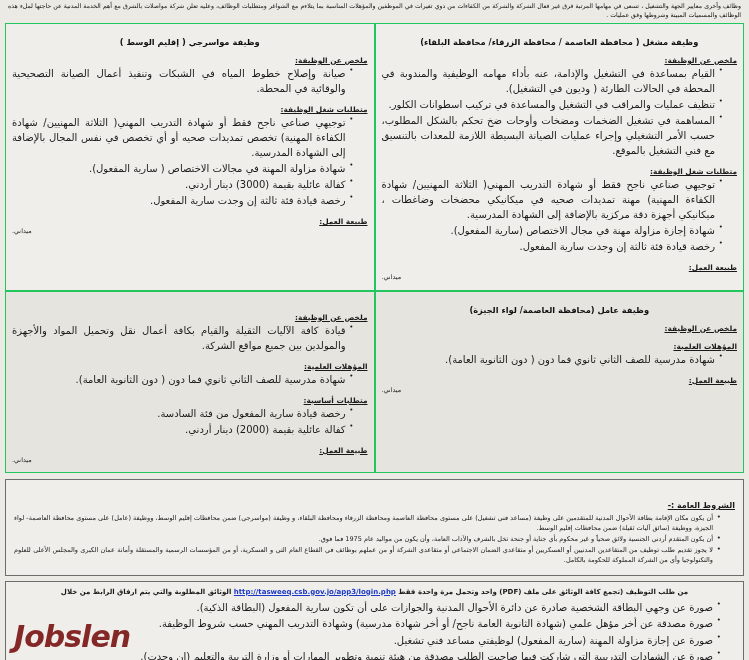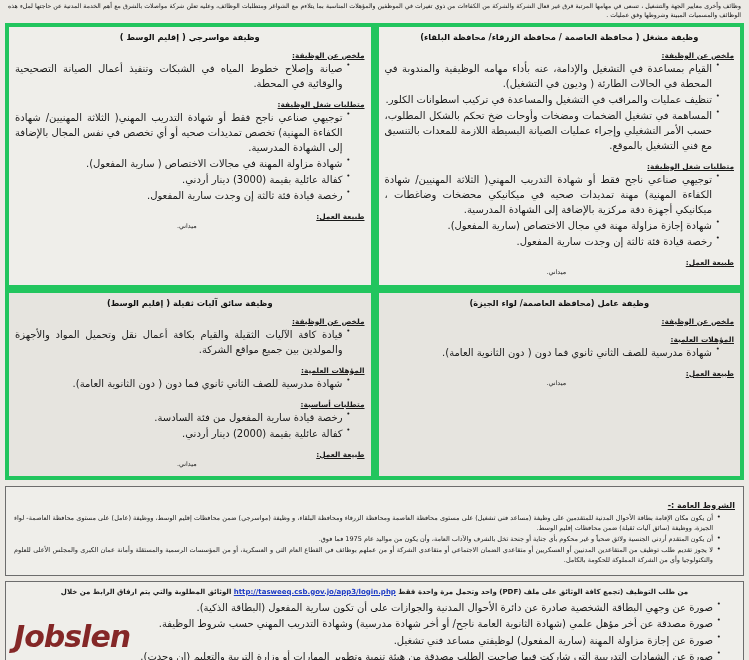--- a/index.html
+++ b/index.html
@@ -26,23 +26,23 @@
   .grid{
     display:flex;
     flex-direction:row;
     flex-wrap:wrap;
     padding:0 5px;
     gap:0;
   }
   .cell{
     box-sizing:border-box;
     width:50%;
-    border:4px solid #22c55e;
+    border:1px solid #22c55e;
     background:#efeeea;
-    padding:4px 6px 6px 6px;
+    padding:12px 6px 6px 6px;
   }
   .cell.alt{background:#e6e4df;}
   .cell-title{
     text-align:center;
     font-size:8.3px;
     font-weight:bold;
     margin:1px 0 4px 0;
     color:#111;
   }
   .sec-h{
@@ -67,29 +67,29 @@
   }
   ul.bul li:before{
     content:"•";
     position:absolute;
     right:0;top:-1px;
     font-size:7px;
   }
   .plain{
     font-size:6.4px;
     line-height:1.5;
-    text-align:center;
+    text-align:left;
     padding-right:6px;
     margin:1px 0;
   }
   .cond-box{
     margin:6px 5px 4px 5px;
     border:1px solid #6d6d6d;
     background:#efeeea;
-    padding:14px 8px 8px 8px;
+    padding:21px 8px 8px 8px;
   }
   .cond-title{
     font-size:8px;
     font-weight:bold;
     text-align:right;
     text-decoration:underline;
     margin:0 0 3px 0;
   }
   .cond-box ul.bul li{font-size:6.5px;line-height:1.55;}
   .docs-box{
@@ -187,21 +187,20 @@
       <div class="sec-h">المؤهلات العلمية:</div>
       <ul class="bul">
         <li>شهادة مدرسية للصف الثاني ثانوي فما دون ( دون الثانوية العامة).</li>
       </ul>
 
       <div class="sec-h">طبيعة العمل:</div>
       <div class="plain">ميداني.</div>
     </div>
 
     <div class="cell alt">
-      <div class="cell-title">وظيفة سائق آليات ثقيلة ( إقليم الوسط)</div>
 
       <div class="sec-h">ملخص عن الوظيفة:</div>
       <ul class="bul">
         <li>قيادة كافة الآليات الثقيلة والقيام بكافة أعمال نقل وتحميل المواد والأجهزة والمولدين بين جميع مواقع الشركة.</li>
       </ul>
 
       <div class="sec-h">المؤهلات العلمية:</div>
       <ul class="bul">
         <li>شهادة مدرسية للصف الثاني ثانوي فما دون ( دون الثانوية العامة).</li>
       </ul>

